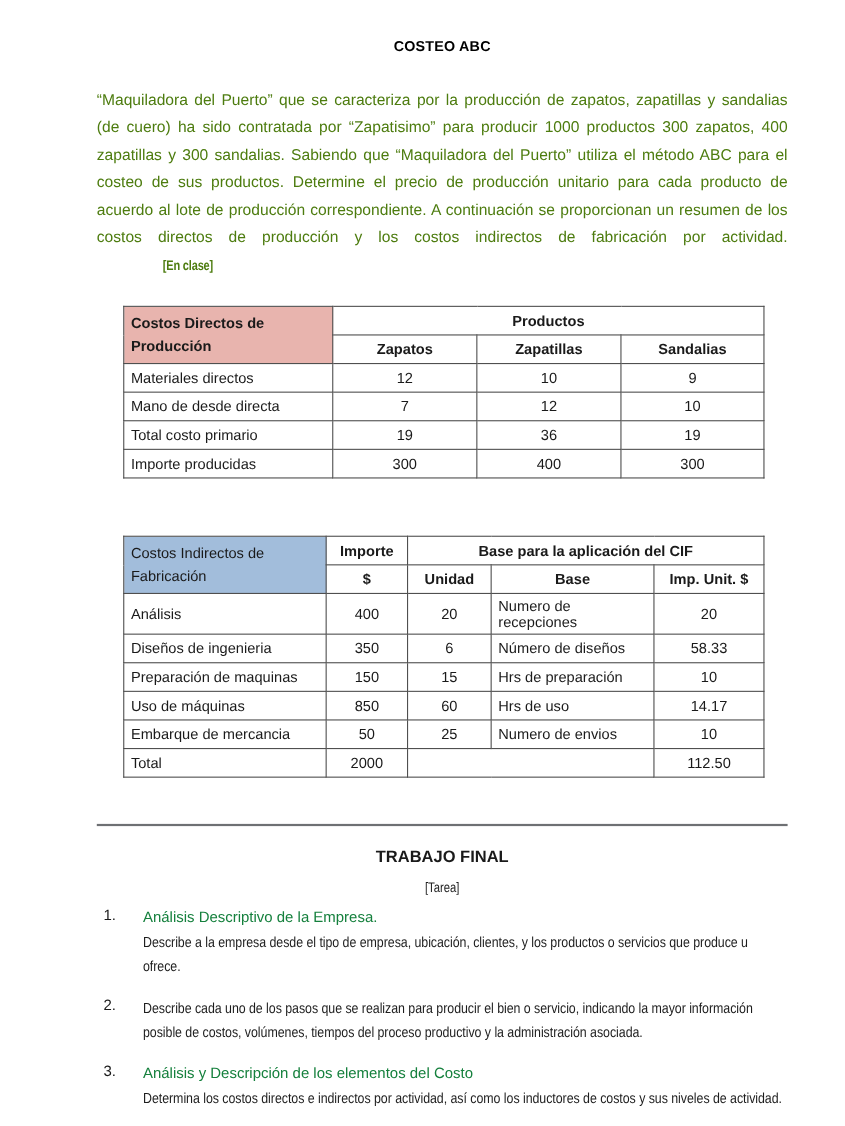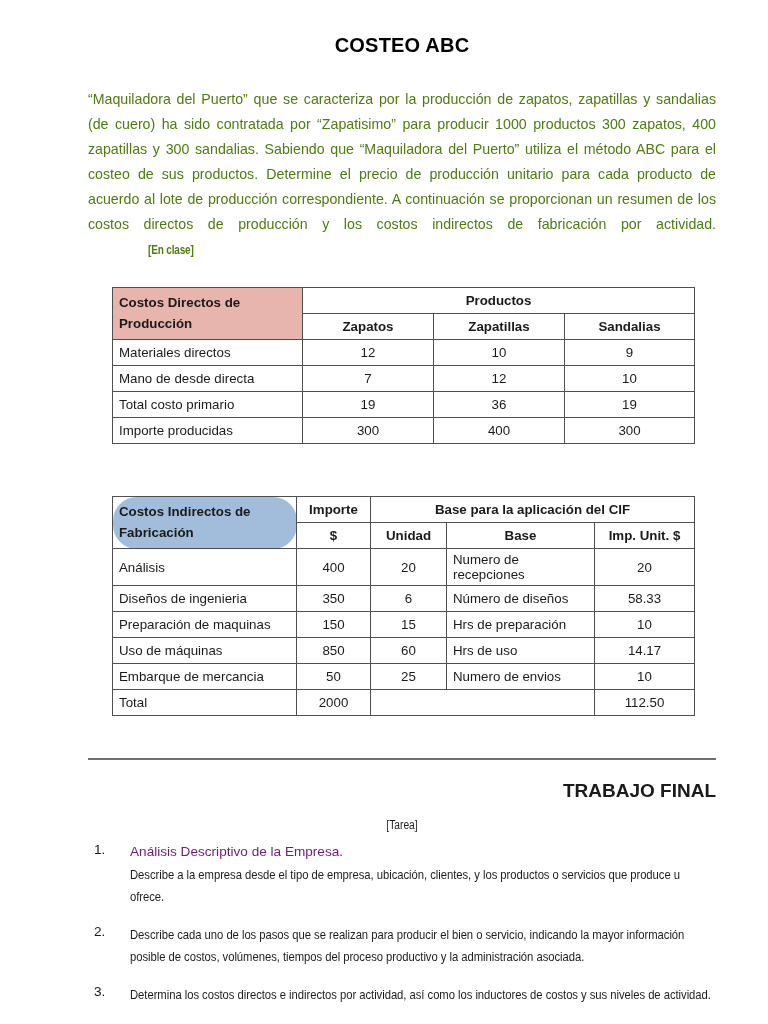--- a/index.html
+++ b/index.html
@@ -25,21 +25,21 @@
     position: absolute;
     left: 88px;
     top: 0;
     width: 628px;
   }
 
   
   .doc-title {
     text-align: center;
     font-weight: bold;
-    font-size: 20px;
+    font-size: 13px;
     letter-spacing: 0.2px;
     margin-top: 34px;
     margin-bottom: 0;
     color: #000;
   }
 
   
   .intro {
     margin-top: 30px;
     font-size: 14.2px;
@@ -79,43 +79,42 @@
 
   .hdr-pink {
     background: #e8b4ae !important;
     font-weight: bold;
     vertical-align: top !important;
     line-height: 21px;
     padding-top: 4px !important;
   }
   .hdr-blue {
     background: #a2bddb !important;
-    font-weight: bold;
+    font-weight: normal;
     vertical-align: top !important;
     line-height: 21px;
     padding-top: 4px !important;
-    border-radius: 24px;
   }
 
   #table-costos-directos { width: 582px; margin-top: 24px; }
   #table-costos-indirectos { width: 582px; margin-top: 52px; }
 
   
   .divider {
     border: none;
     border-top: 2px solid #6e7073;
     margin: 42px 0 0 0;
     width: 628px;
   }
 
   
   .section-title {
-    text-align: right;
+    text-align: center;
     font-weight: bold;
-    font-size: 19px;
+    font-size: 15px;
     margin-top: 20px;
   }
   .section-sub {
     text-align: center;
     font-size: 12.5px;
     font-family: "Liberation Sans Narrow", "Liberation Sans", sans-serif;
     transform: scaleX(0.82);
     margin-top: 4px;
     color: #1d1d1d;
   }
@@ -133,21 +132,21 @@
   ol.tasks > li .num {
     position: absolute;
     left: 6px;
     top: 0;
     font-size: 13.6px;
     color: #1a1a1a;
   }
   .task-head {
     font-size: 13.6px;
     line-height: 20px;
-    color: #701a75;
+    color: #15803d;
   }
   .task-body {
     font-size: 13.2px;
     line-height: 22px;
     margin-top: 2px;
     color: #1d1d1d;
     transform: scaleX(0.855);
     transform-origin: left top;
     width: 117%;
     letter-spacing: -0.05px;
@@ -287,19 +286,20 @@
         <span class="num">1.</span>
         <div class="task-head">Análisis Descriptivo de la Empresa.</div>
         <div class="task-body">Describe a la empresa desde el tipo de empresa, ubicación, clientes, y los productos o servicios que produce u ofrece.</div>
       </li>
       <li>
         <span class="num">2.</span>
         <div class="task-body">Describe cada uno de los pasos que se realizan para producir el bien o servicio, indicando la mayor información posible de costos, volúmenes, tiempos del proceso productivo y la administración asociada.</div>
       </li>
       <li>
         <span class="num">3.</span>
+        <div class="task-head">Análisis y Descripción de los elementos del Costo</div>
         <div class="task-body">Determina los costos directos e indirectos por actividad, así como los inductores de costos y sus niveles de actividad.</div>
       </li>
 
     </ol>
 
   </div>
 </div>
 
 </body></html>

